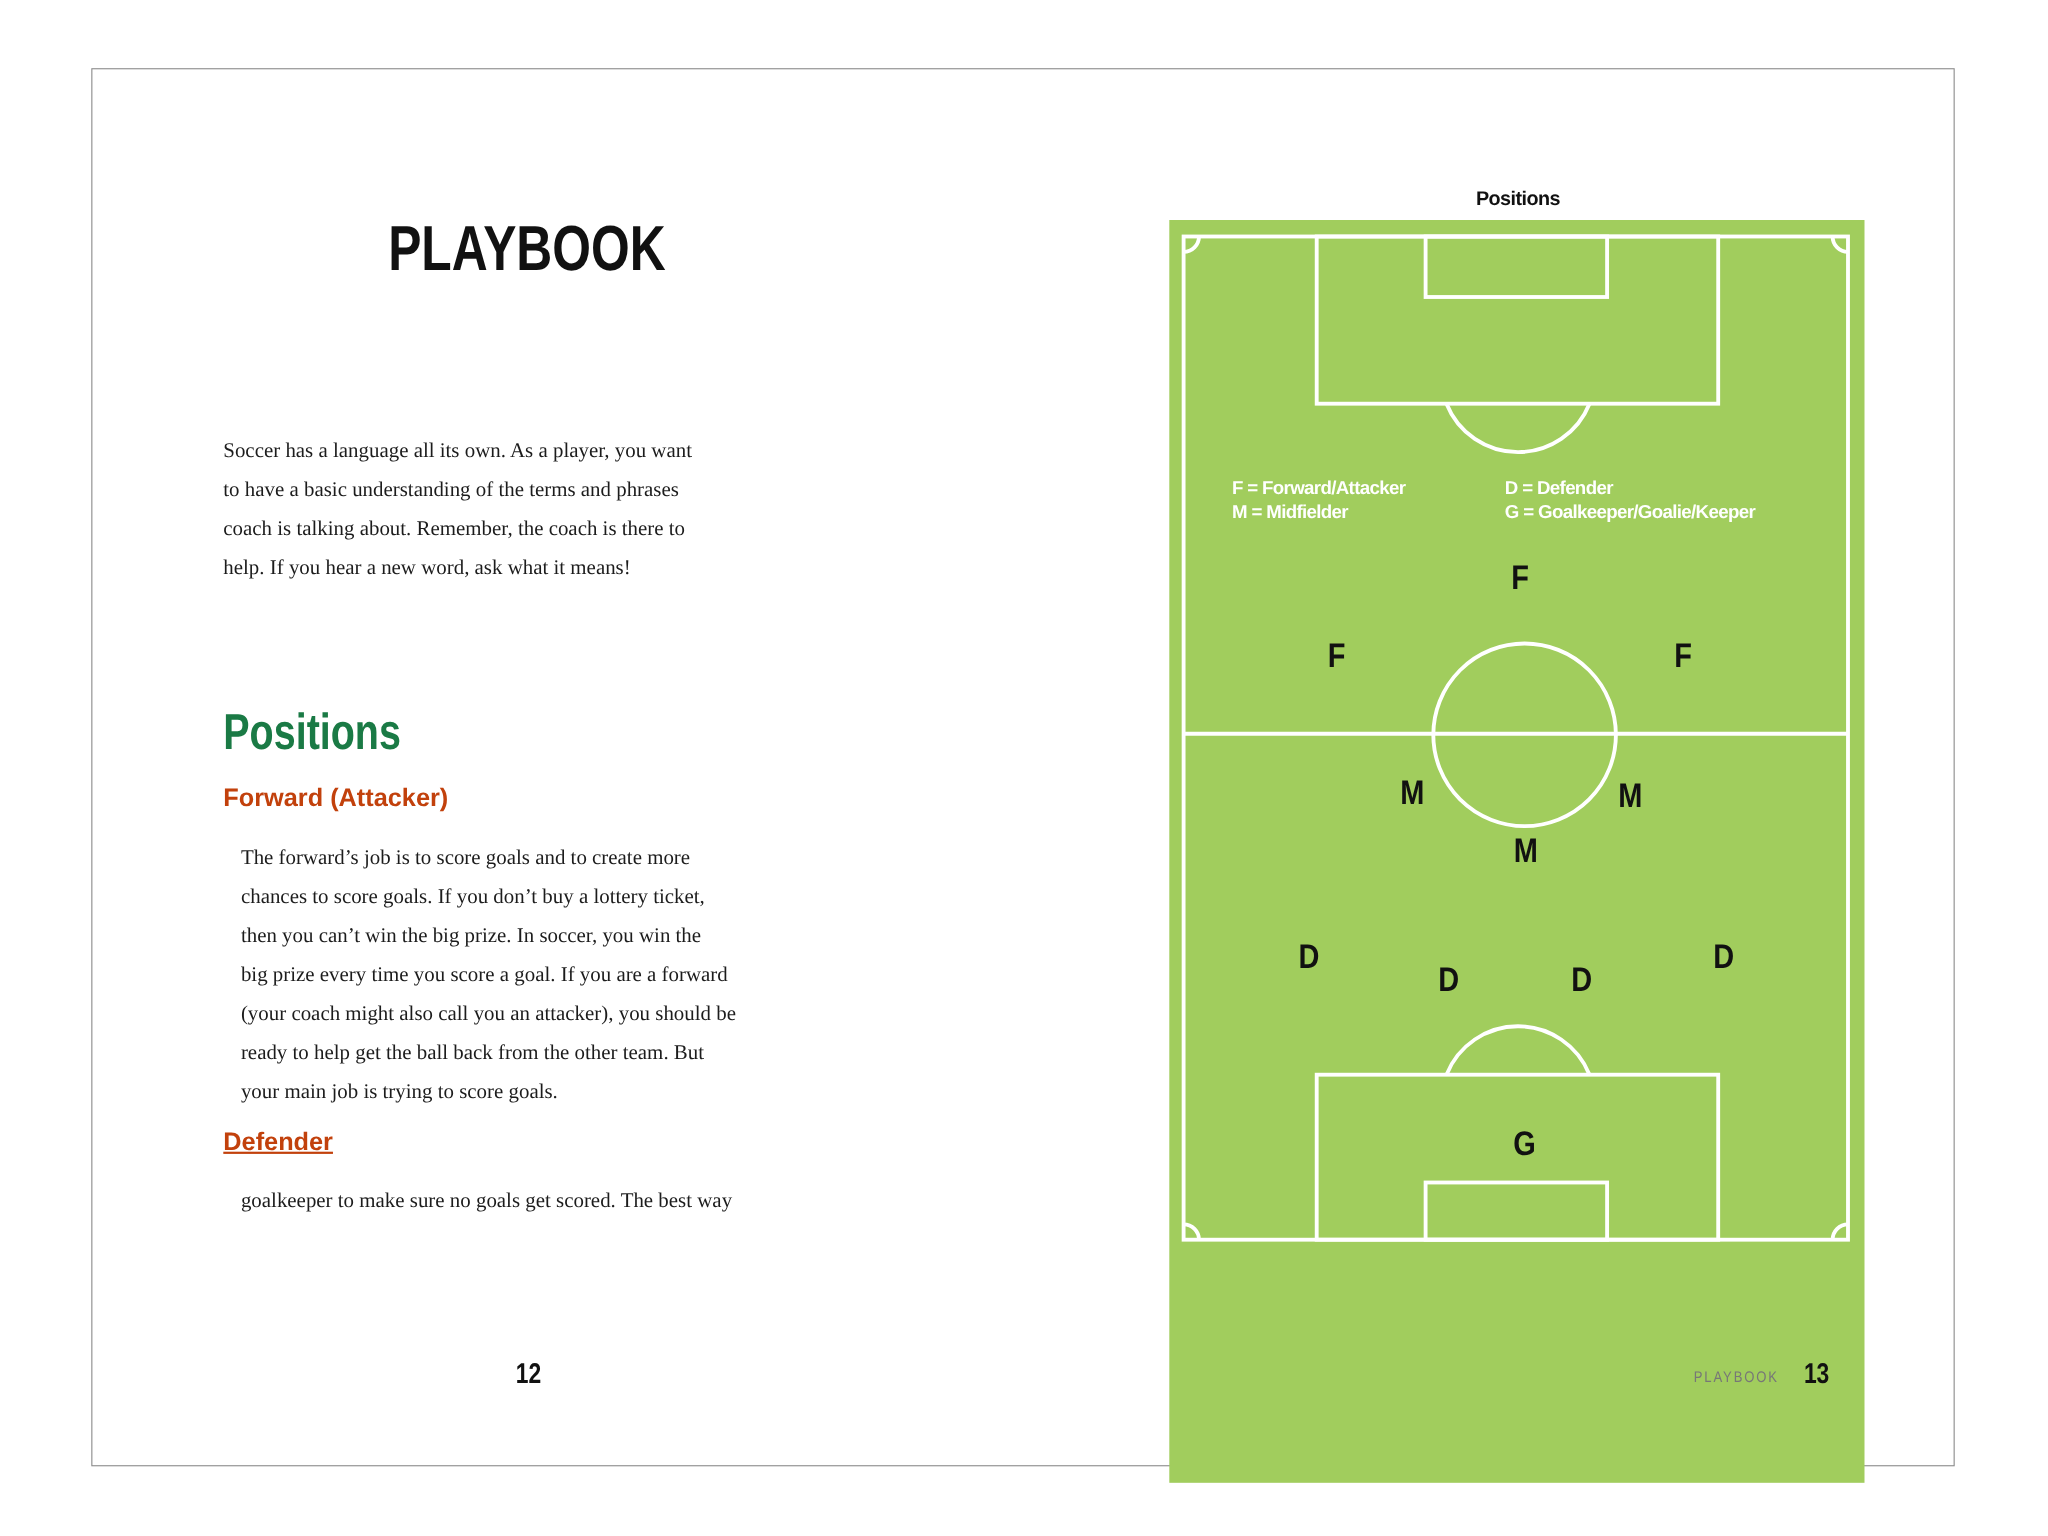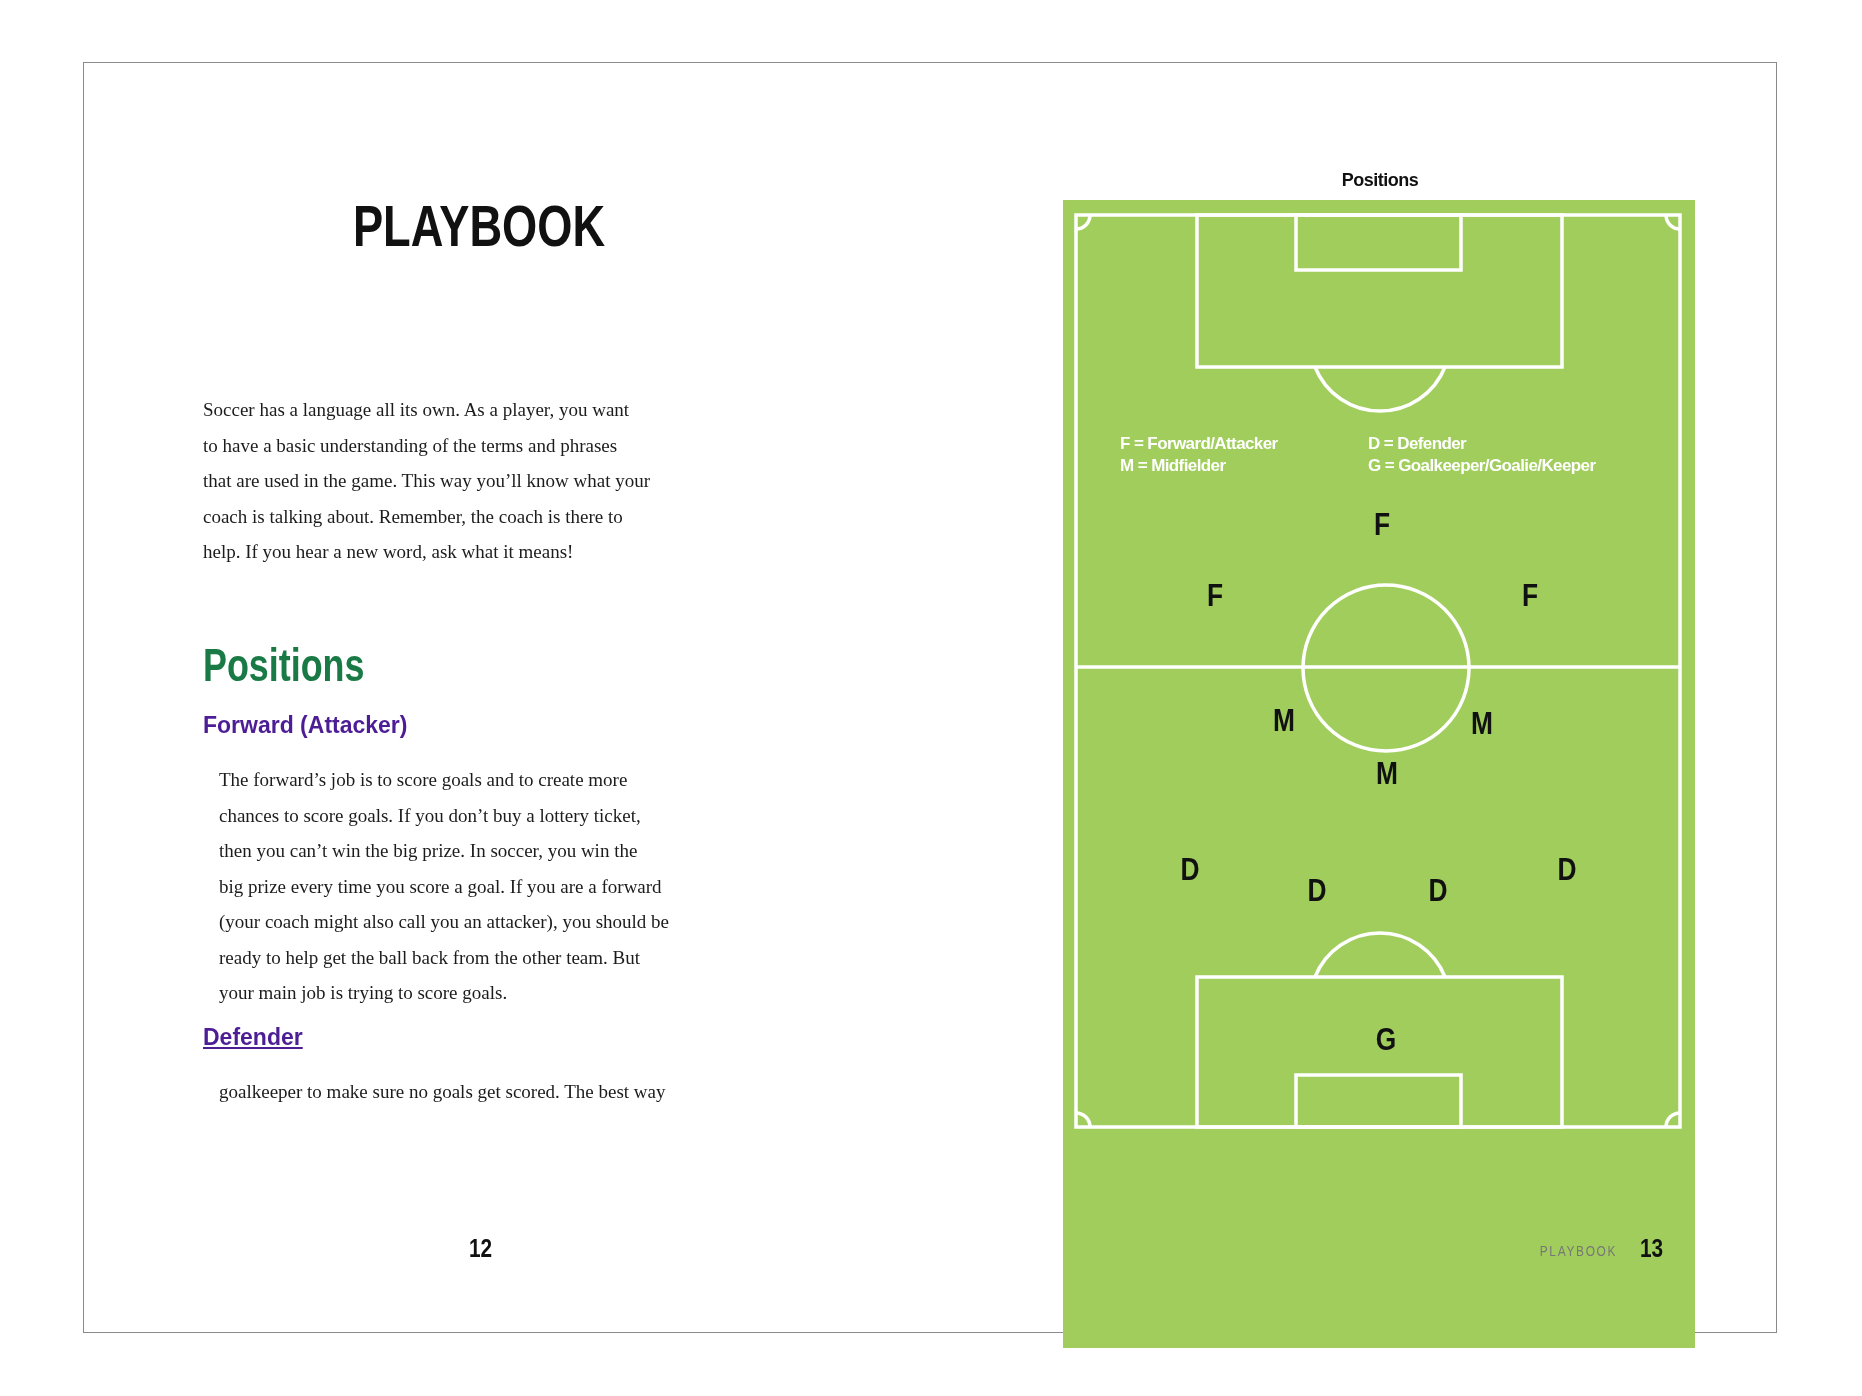--- a/index.html
+++ b/index.html
@@ -3,41 +3,40 @@
 <meta charset="utf-8">
 <style>
   html, body { margin:0; padding:0; background:#ffffff; }
   body { width:1862px; height:1396px; position:relative; overflow:hidden; font-family:"Liberation Sans", sans-serif; }
   .frame { position:absolute; left:83px; top:62px; width:1694px; height:1271px; border:1.5px solid #8a8a8a; box-sizing:border-box; }
   .title { position:absolute; left:279px; width:400px; top:192px; text-align:center; font-family:"Liberation Sans", sans-serif; font-weight:bold; font-size:58px; letter-spacing:0px; color:#111; transform:scaleX(0.78); transform-origin:center; }
   .serif { font-family:"Liberation Serif", serif; color:#1c1c1c; font-size:19px; line-height:35.5px; }
   .intro { position:absolute; left:203px; top:392px; width:560px; margin:0; }
   .intro .ln, .body .ln { display:block; white-space:nowrap; }
   .sec-heading { position:absolute; left:203px; top:638px; font-weight:bold; font-size:46px; color:#1a7a45; transform:scaleX(0.78); transform-origin:left; letter-spacing:0; }
-  .subhead { position:absolute; left:203px; font-weight:bold; font-size:23px; color:#4c1d95; }
+  .subhead { position:absolute; left:203px; font-weight:bold; font-size:23px; color:#c2410c; }
   .body { position:absolute; left:203px; width:560px; margin:16px; }
   .pagenum { position:absolute; font-weight:bold; font-size:26px; color:#111; transform:scaleX(0.8); }
   .running { position:absolute; font-size:14px; letter-spacing:2px; color:#777; transform:scaleX(0.85); transform-origin:right; }
   .fig-caption { position:absolute; left:1280px; width:200px; top:170px; text-align:center; font-weight:bold; font-size:18px; color:#111; letter-spacing:-0.5px; }
   .field { position:absolute; left:1063px; top:200px; width:632px; height:1148px; background:#a1cd5d; }
   .field svg { position:absolute; left:0; top:0; }
   .legend { position:absolute; color:#ffffff; font-weight:bold; font-size:17px; line-height:22px; letter-spacing:-0.6px; }
   .pos { position:absolute; font-weight:bold; font-size:31px; color:#111; transform:translate(-50%,-50%) scaleX(0.85); }
 </style>
 </head>
 <body>
 
 <div class="frame"></div>
 
 <div class="title">PLAYBOOK</div>
 
 <div class="intro serif">
   <span class="ln">Soccer has a language all its own. As a player, you want</span>
   <span class="ln">to have a basic understanding of the terms and phrases</span>
-  <span class="ln">that are used in the game. This way you’ll know what your</span>
   <span class="ln">coach is talking about. Remember, the coach is there to</span>
   <span class="ln">help. If you hear a new word, ask what it means!</span>
 </div>
 
 <div class="sec-heading">Positions</div>
 
 <div class="subhead" style="top:712px;">Forward (Attacker)</div>
 <div class="body serif" style="top:746px;">
   <span class="ln">The forward’s job is to score goals and to create more</span>
   <span class="ln">chances to score goals. If you don’t buy a lottery ticket,</span>

